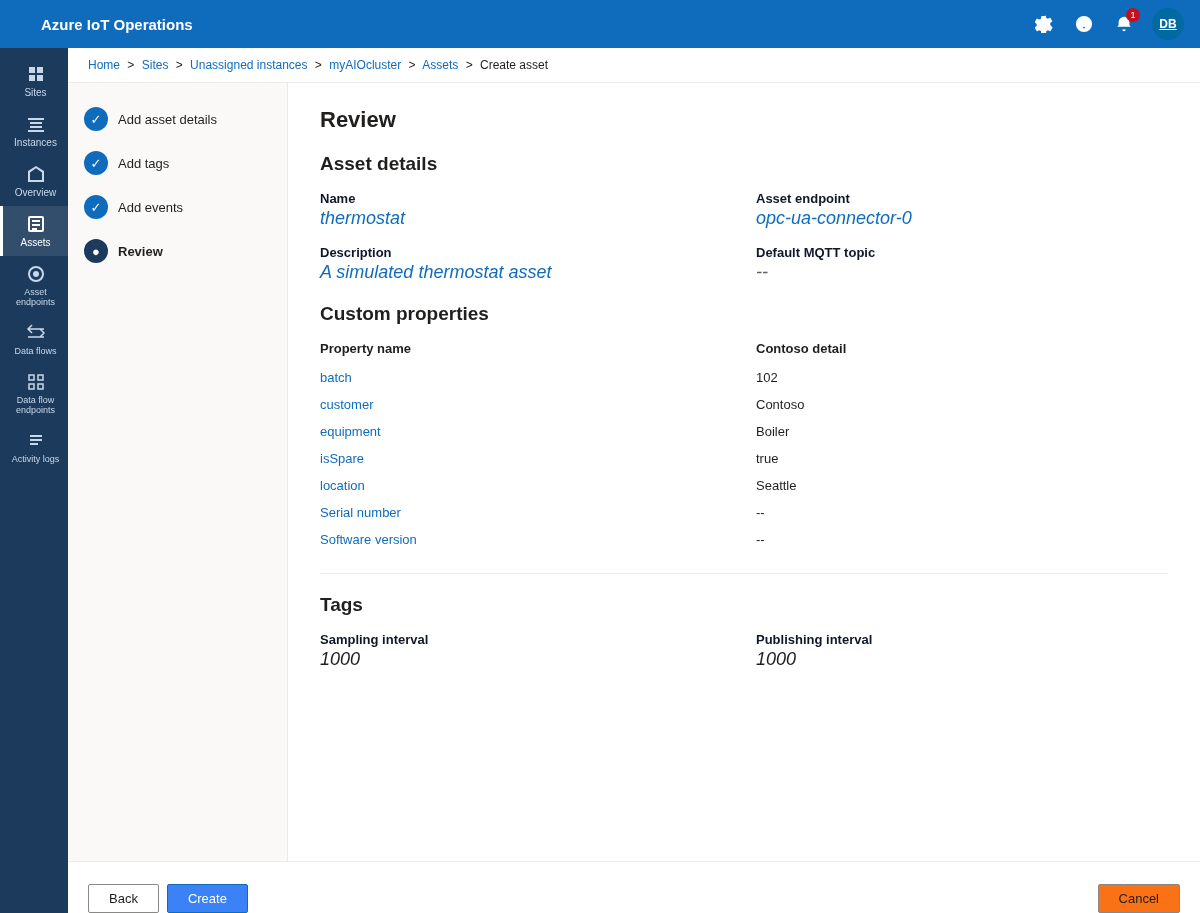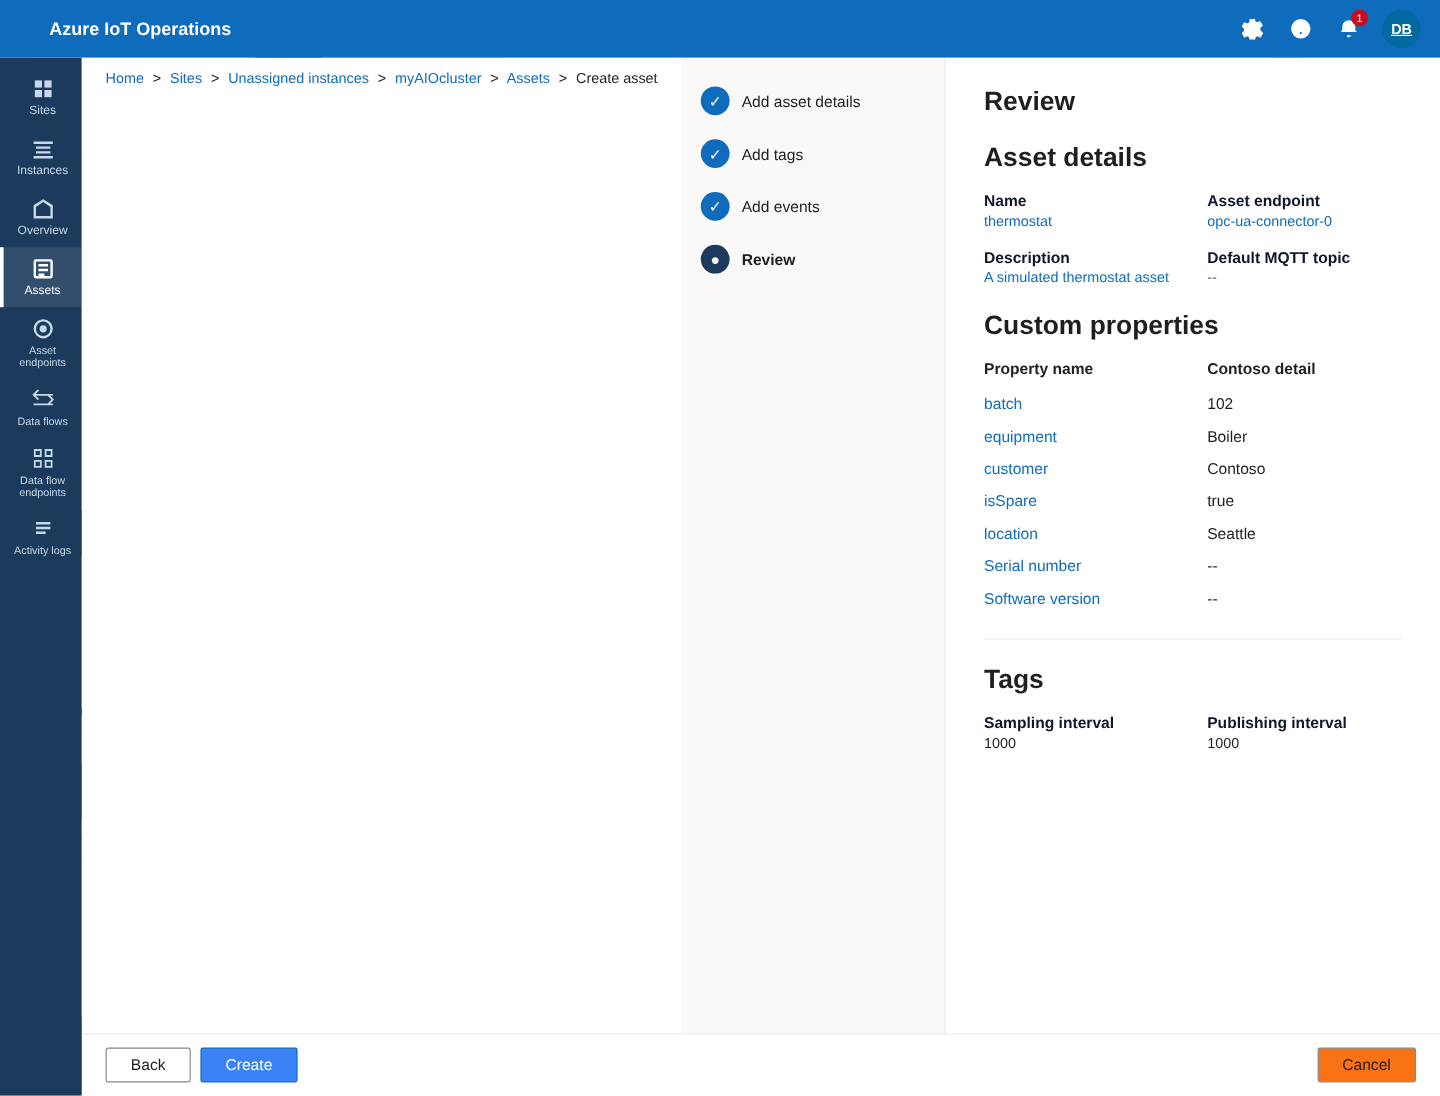--- a/index.html
+++ b/index.html
@@ -44,21 +44,21 @@
       font-size: 11px;
       gap: 3px;
     }
     .sidebar-item.active { color: white; border-left: 3px solid white; background: rgba(255,255,255,0.1); }
     .sidebar-item svg { width: 20px; height: 20px; fill: currentColor; }
     .sidebar-item-label { font-size: 10px; }
 
     
     .main-container {
       position: fixed; top: 48px; left: 68px; right: 0; bottom: 0;
-      display: flex; flex-direction: row;
+      display: flex; flex-direction: column;
       background: white;
       overflow: hidden;
     }
 
     
     .breadcrumb {
       background: white;
       padding: 10px 20px;
       font-size: 12px;
       color: #0f6cbd;
@@ -108,30 +108,30 @@
     .review-panel {
       flex: 1;
       overflow-y: auto;
       padding: 24px 32px;
       position: relative;
     }
     .review-panel::-webkit-scrollbar { width: 8px; }
     .review-panel::-webkit-scrollbar-thumb { background: #c8c6c4; }
 
     .review-title { font-size: 22px; font-weight: 600; color: #201f1e; margin-bottom: 20px; }
-    .section-title { font-size: 22px; font-weight: 600; color: #201f1e; margin-bottom: 16px; }
+    .section-title { font-size: 19px; font-weight: 600; color: #201f1e; margin-bottom: 16px; }
 
     .two-col-grid {
       display: grid;
       grid-template-columns: 1fr 1fr;
       gap: 16px 24px;
       margin-bottom: 20px;
     }
     .field-label { font-size: 13px; font-weight: 600; color: #0f172a; margin-bottom: 2px; }
-    .field-value { font-size: 12px; color: #0f6cbd; }
+    .field-value { font-size: 18px; color: #0f6cbd; font-style: italic; }
     .field-value.plain { color: #201f1e; }
     .field-value.muted { color: #605e5c; }
 
     .divider { border: none; border-top: 1px solid #edebe9; margin: 20px 0; }
 
     .table-header-row {
       display: grid;
       grid-template-columns: 1fr 1fr;
       gap: 12px 24px;
       margin-bottom: 8px;
@@ -148,21 +148,21 @@
     .table-cell.plain { color: #201f1e; }
 
     
     .action-bar {
       position: fixed;
       bottom: 0; left: 68px; right: 0;
       height: 52px;
       background: white;
       border-top: 1px solid #edebe9;
       display: flex;
-      align-items: center;
+      align-items: flex-end;
       padding: 0 20px;
       gap: 20px;
       justify-content: space-between;
       z-index: 80;
     }
     .action-bar-left { display: flex; gap: 8px; }
     .btn {
       padding: 6px 20px;
       font-size: 13px;
       cursor: pointer;
@@ -334,26 +334,26 @@
         <div class="table-col-header">Property name</div>
         <div class="table-col-header">Contoso detail</div>
       </div>
 
       <div id="custom-properties-rows">
           <div class="table-data-row">
             <div class="table-cell">batch</div>
             <div class="table-cell plain">102</div>
           </div>
           <div class="table-data-row">
+            <div class="table-cell">customer</div>
+            <div class="table-cell plain">Contoso</div>
+          </div>
+          <div class="table-data-row">
             <div class="table-cell">equipment</div>
             <div class="table-cell plain">Boiler</div>
-          </div>
-          <div class="table-data-row">
-            <div class="table-cell">customer</div>
-            <div class="table-cell plain">Contoso</div>
           </div>
           <div class="table-data-row">
             <div class="table-cell">isSpare</div>
             <div class="table-cell plain">true</div>
           </div>
           <div class="table-data-row">
             <div class="table-cell">location</div>
             <div class="table-cell plain">Seattle</div>
           </div>
           <div class="table-data-row">

